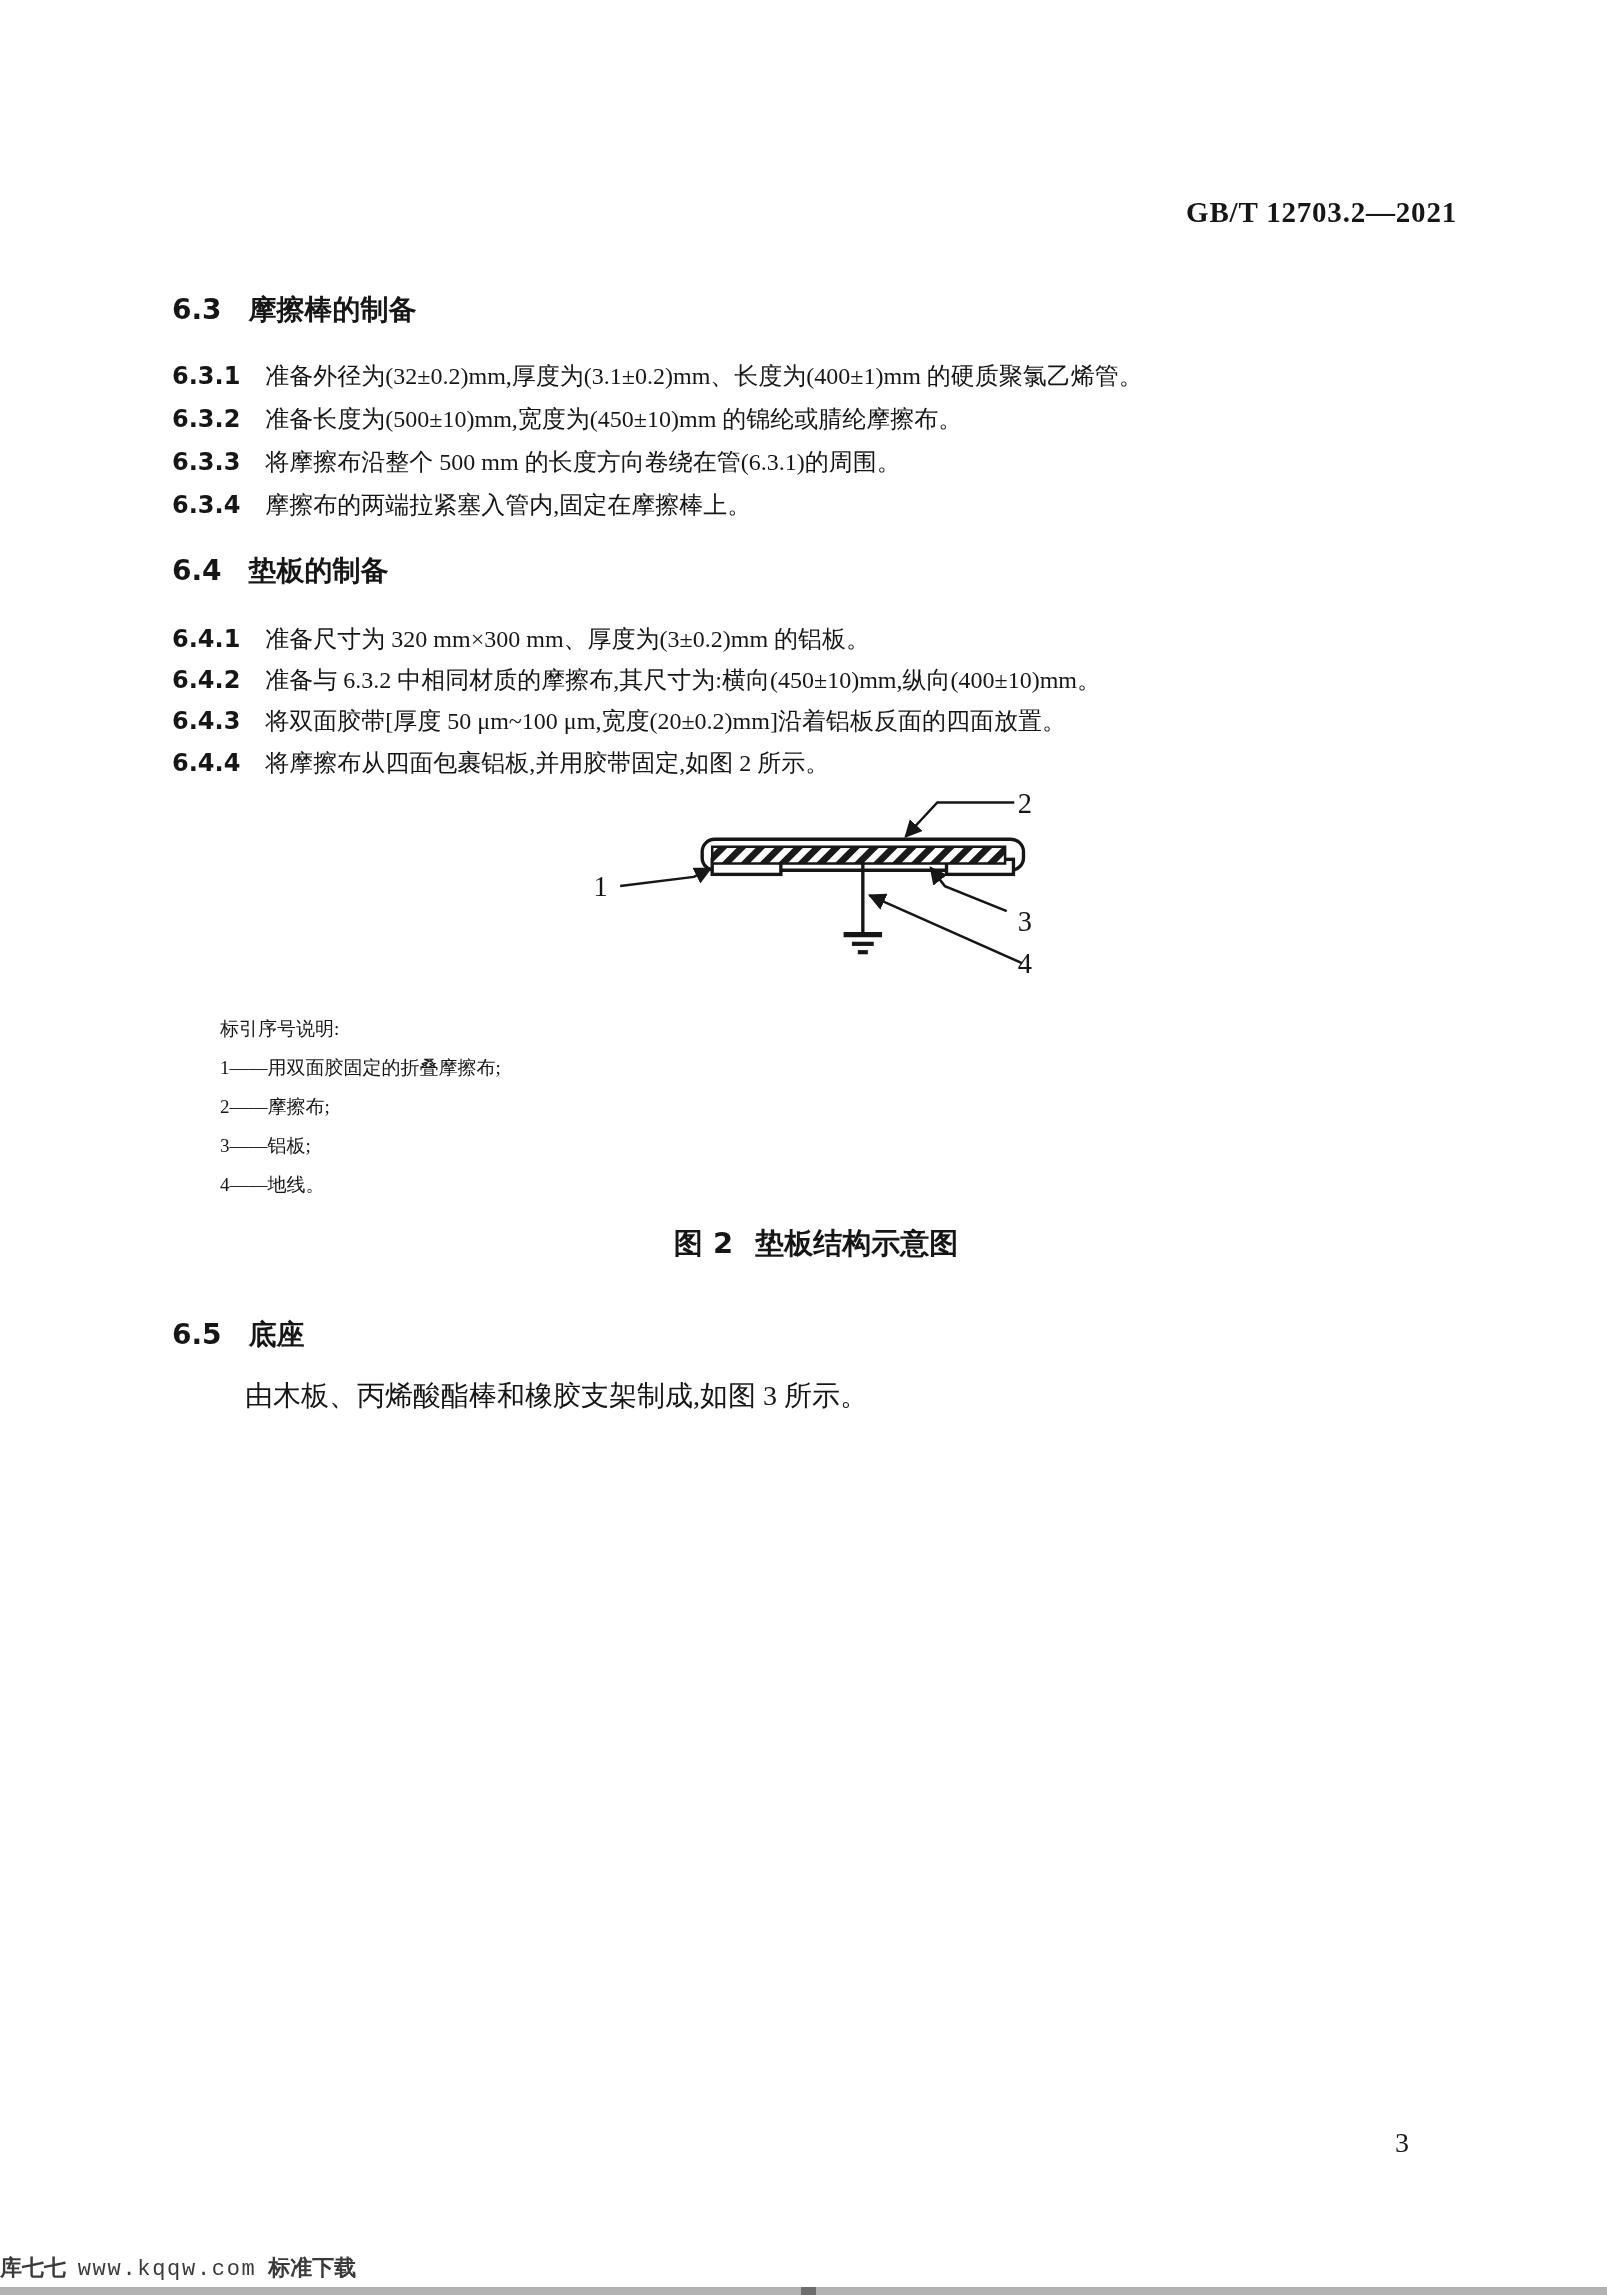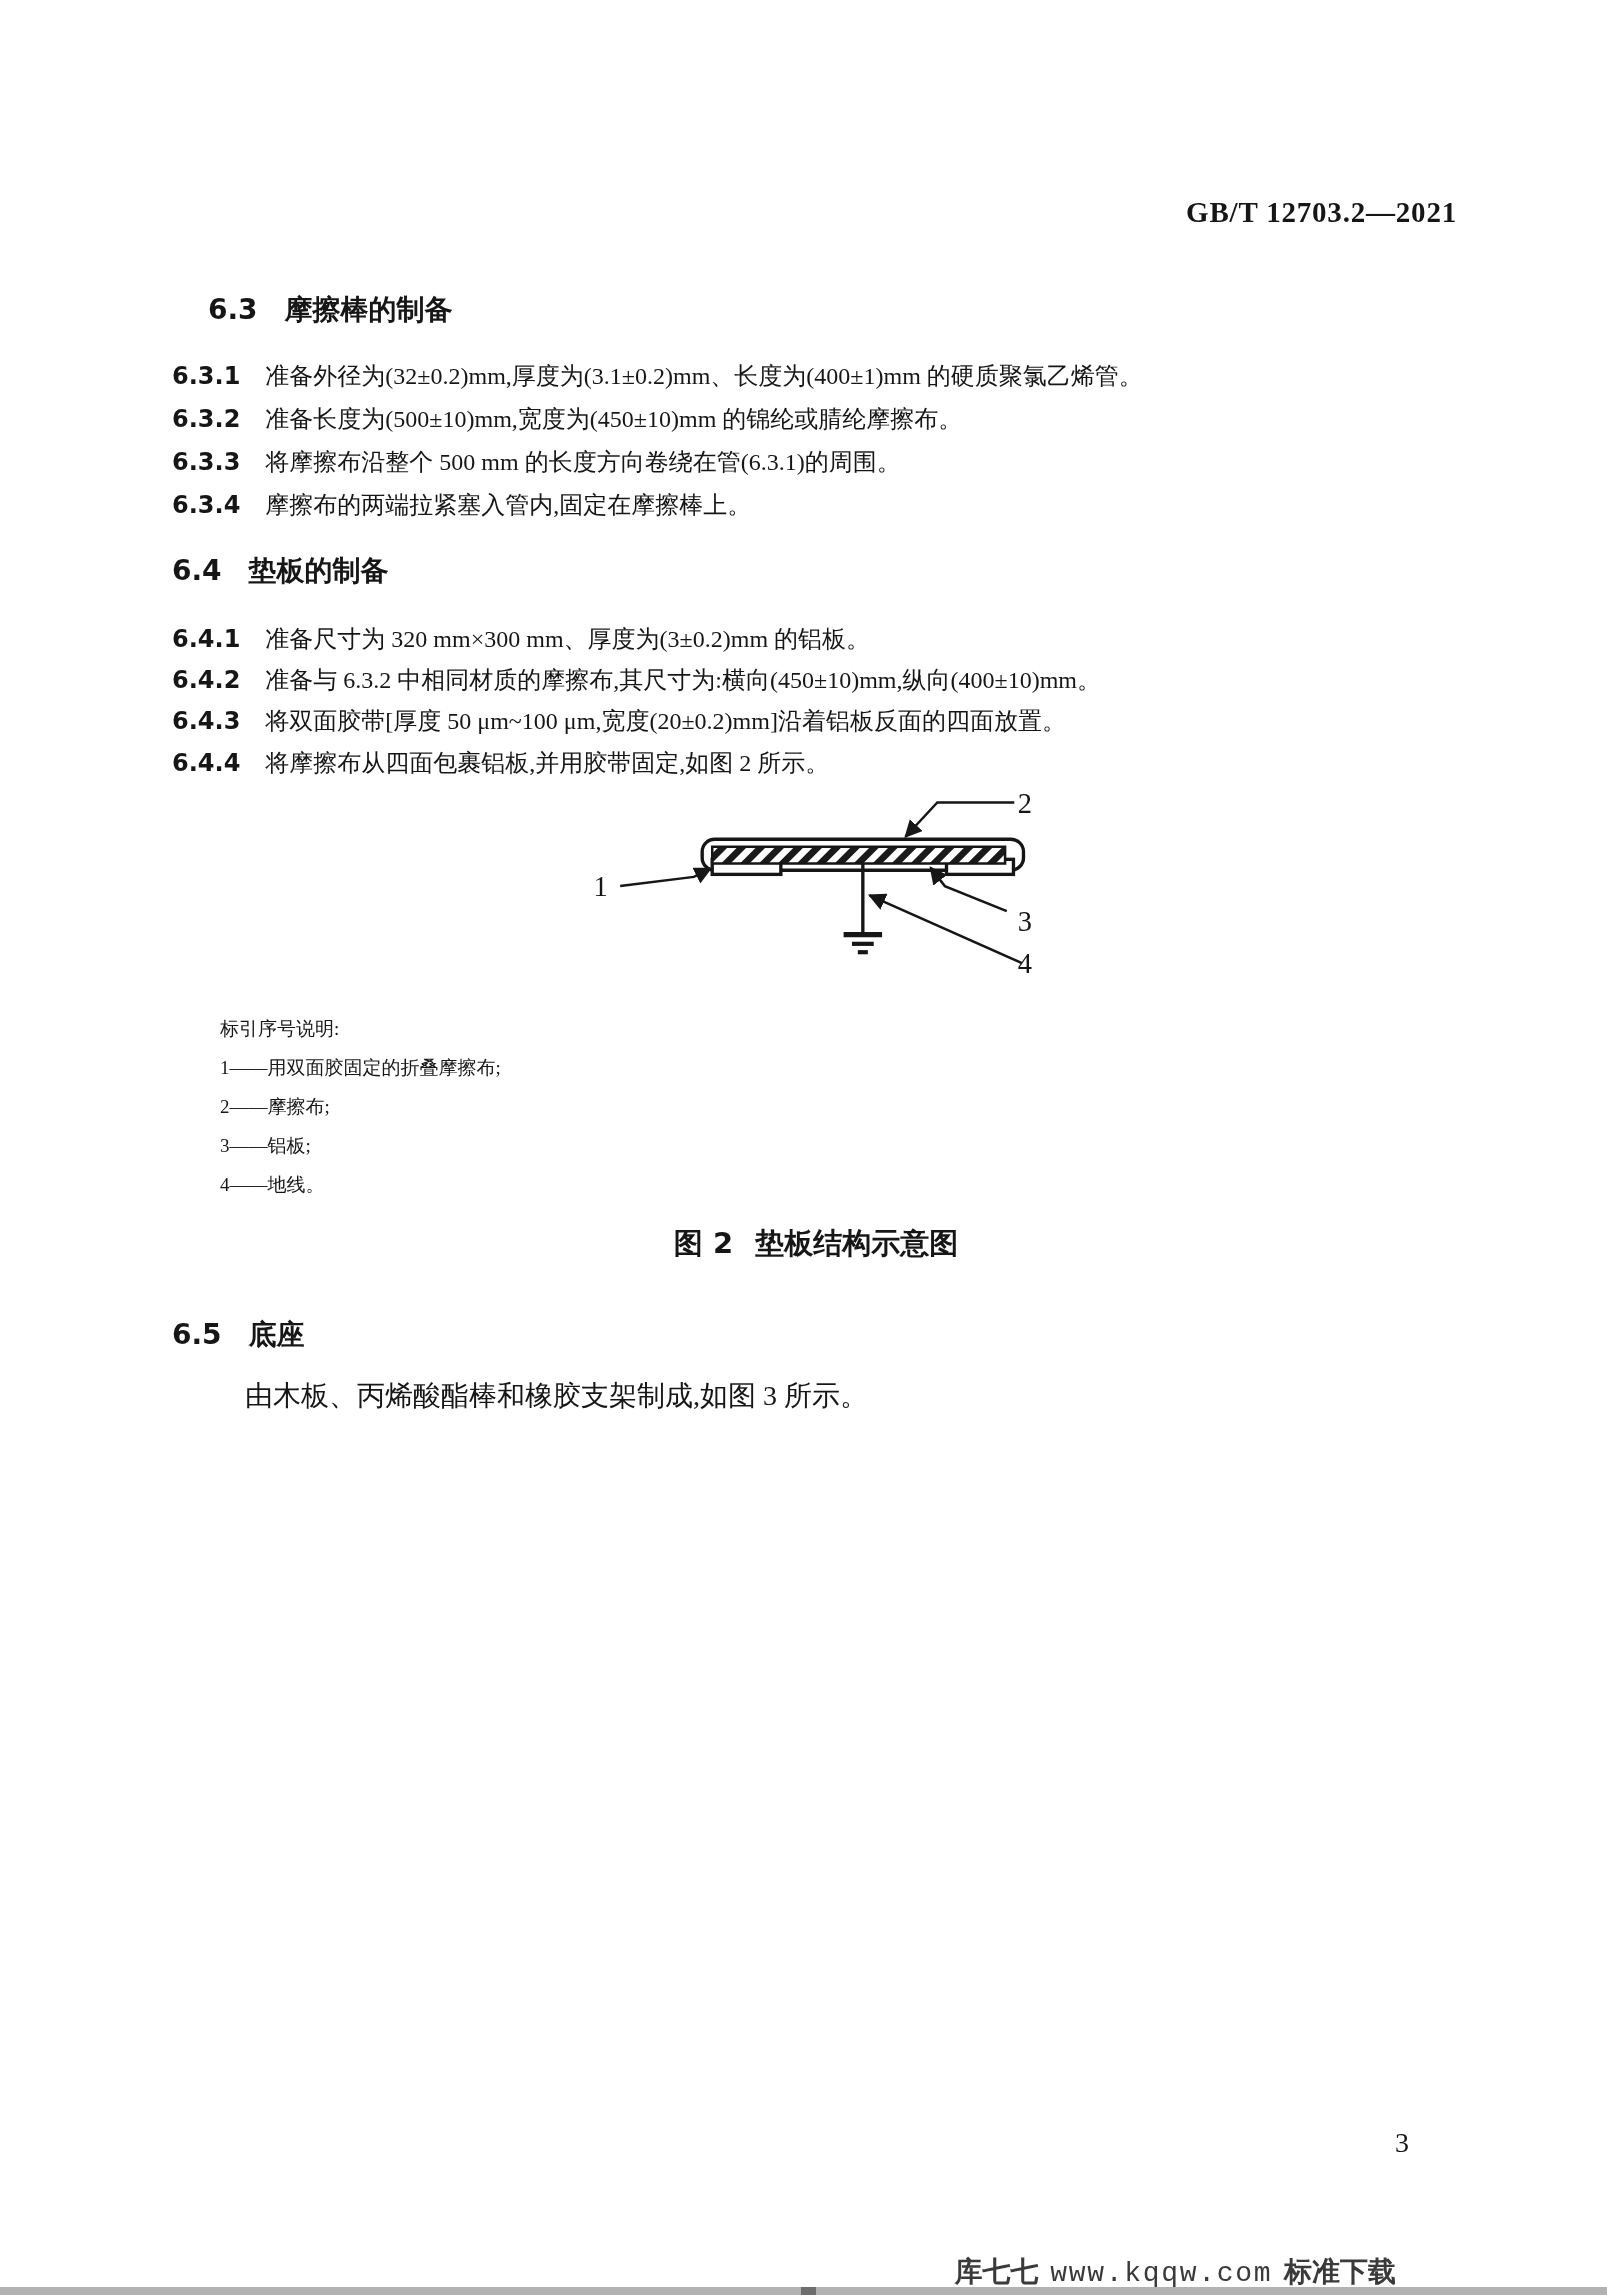--- a/index.html
+++ b/index.html
@@ -30,39 +30,39 @@
   .legend-block{left:220px;top:1009px;font-size:19px;line-height:39px;}
   .fig-caption{
     left:12px;top:1224px;width:1608px;text-align:center;
     font-family:"DejaVu Sans","Liberation Sans",sans-serif;
     font-weight:bold;font-size:29px;
   }
   .fig-caption .cap-label{margin-right:22px;}
   .body-par{left:245px;font-size:28px;line-height:1.15;white-space:nowrap;}
   .page-number{left:1382px;top:2127px;width:40px;text-align:center;font-size:28px;}
   .footer-mark{
-    left:0;top:2253px;width:1396px;text-align:right;color:#3a3a3a;font-size:28px;
+    left:0;top:2253px;width:1396px;text-align:left;color:#3a3a3a;font-size:22px;
   }
   .footer-mark .fw-brand,.footer-mark .fw-suffix{
     font-family:"DejaVu Sans","Liberation Sans",sans-serif;font-weight:bold;
   }
   .footer-mark .fw-url{
     font-family:"Liberation Mono","DejaVu Sans Mono",monospace;
     margin:0 11.7px;letter-spacing:1.7px;
   }
   .bottom-bar{left:0;top:2287px;width:1608px;height:8.4px;background:#b2b2b2;}
   .bottom-bar-tick{left:801px;top:2287px;width:15px;height:8.4px;background:#6e6e6e;}
   svg text{font-family:"Liberation Serif","DejaVu Serif",serif;font-size:34px;fill:#161616;}
 </style>
 </head>
 <body>
 
 <div class="abs doc-number">GB/T 12703.2—2021</div>
 
-<div class="abs sec-head" style="top:295px;margin-left:36px;">
+<div class="abs sec-head" style="top:295px;">
   <span class="no">6.3</span><span>摩擦棒的制备</span>
 </div>
 
 <div class="abs clause" style="top:363px;">
   <span class="cl-no">6.3.1</span><span>准备外径为(32±0.2)mm,厚度为(3.1±0.2)mm、长度为(400±1)mm 的硬质聚氯乙烯管。</span>
 </div>
 <div class="abs clause" style="top:406px;">
   <span class="cl-no">6.3.2</span><span>准备长度为(500±10)mm,宽度为(450±10)mm 的锦纶或腈纶摩擦布。</span>
 </div>
 <div class="abs clause" style="top:449px;">

